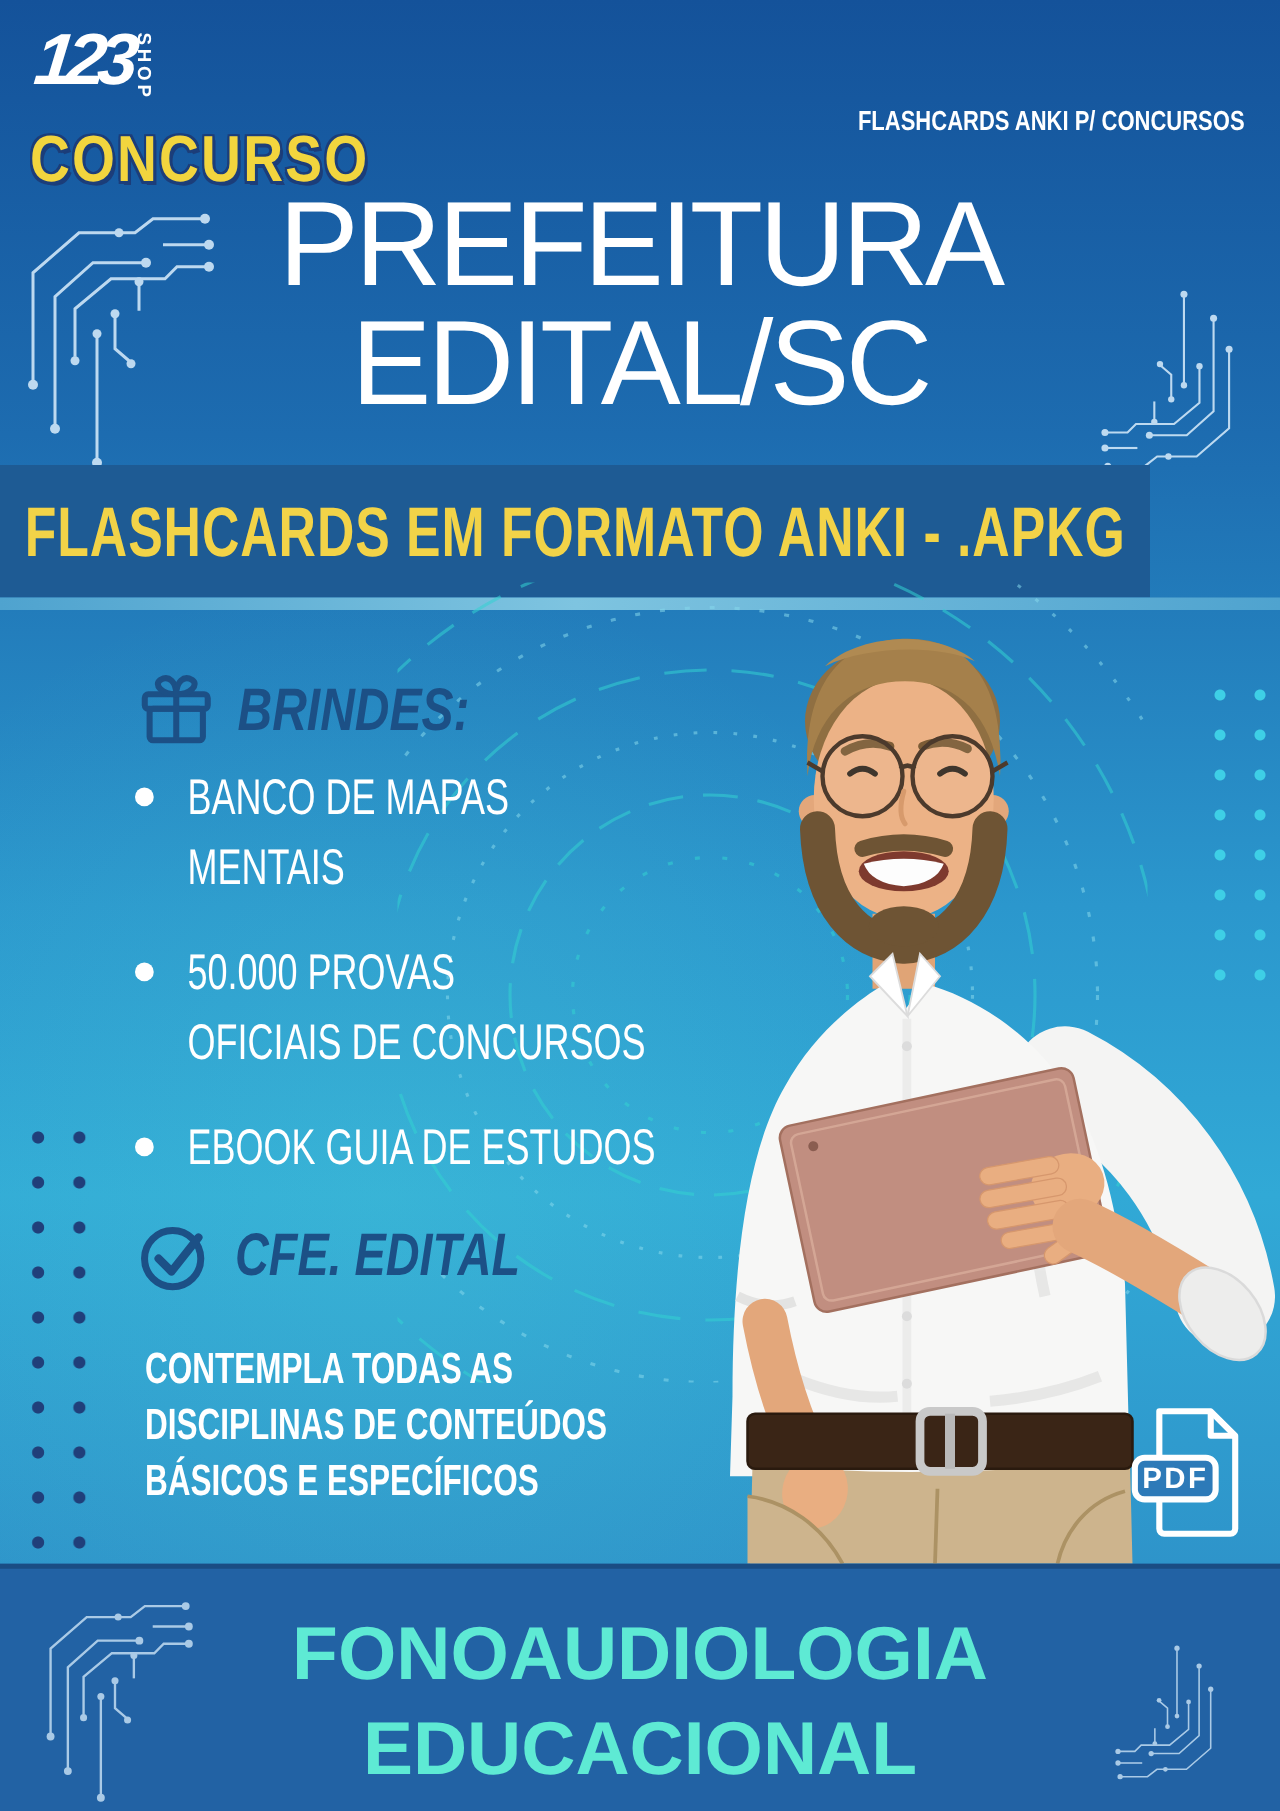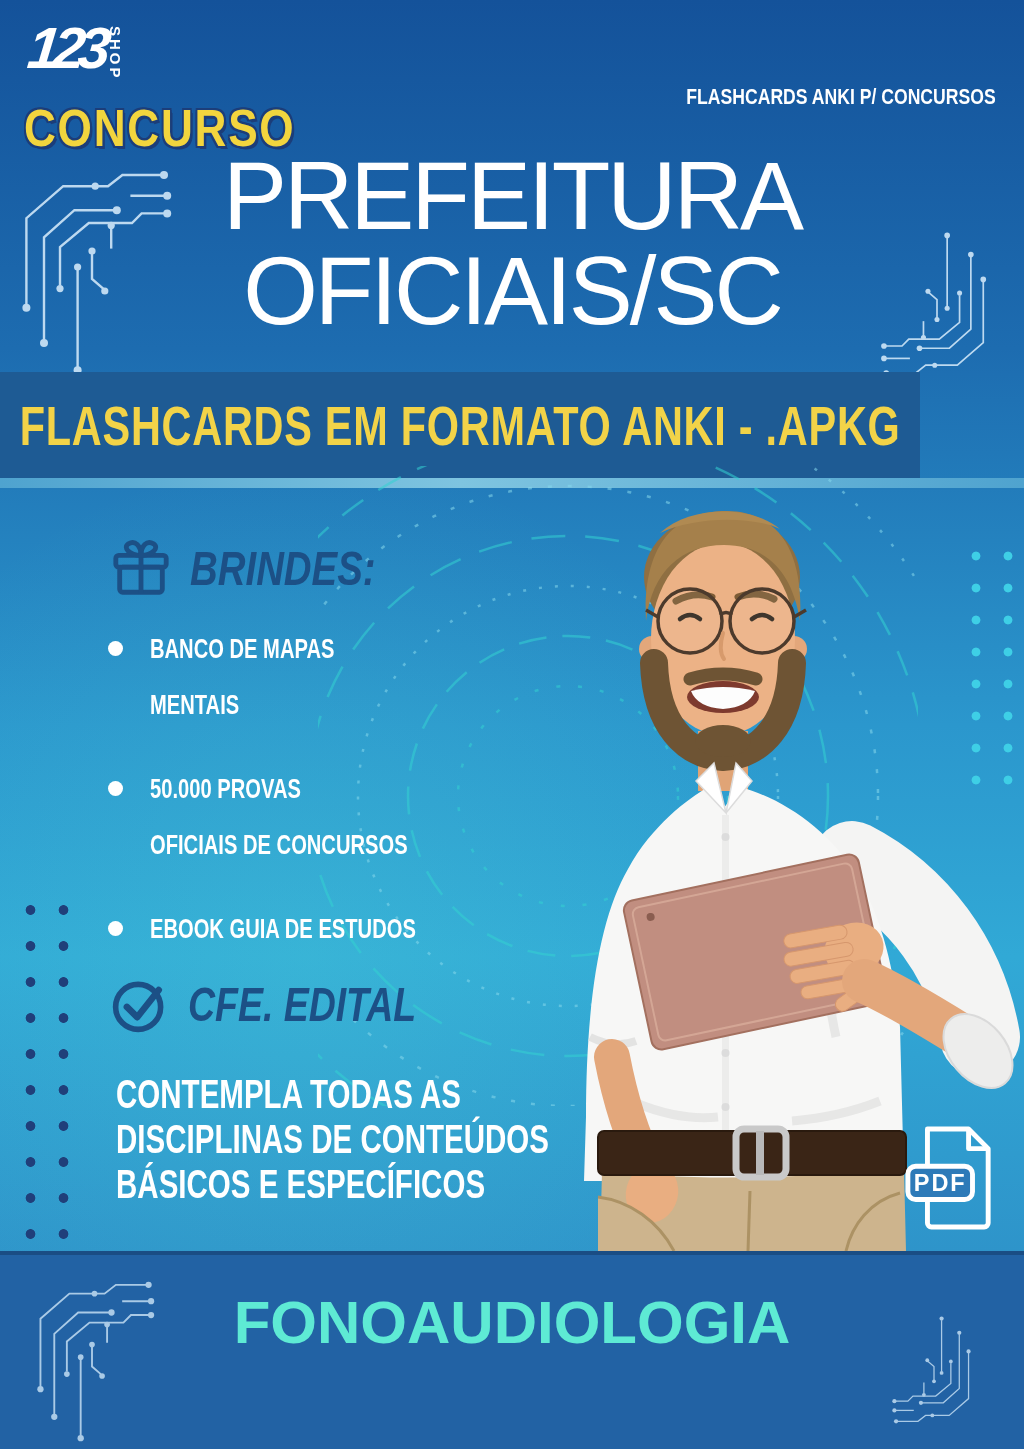--- a/index.html
+++ b/index.html
@@ -35,25 +35,25 @@
   .band-text{color:#f2d348;font-size:56px;font-weight:bold;letter-spacing:1px;}
   .band-strip{left:0;top:478px;width:1024px;height:10px;
     background:linear-gradient(90deg,#4fa3cf,#7ec4e0 45%,#4fa3cf);}
 
   
   .icon-blue{color:#1c5086;}
   .h-blue{color:#1c5086;font-size:48px;font-weight:bold;line-height:62px;}
   .h-row{display:flex;align-items:center;gap:18px;font-style:italic;}
   .gifts-heading{left:110px;top:538px;}
   .gift-list{left:108px;top:610px;width:500px;list-style:none;margin:0;padding:0;color:#fff;}
-  .gift-item{position:relative;padding-left:42px;margin-bottom:28px;font-size:28px;font-weight:bold;line-height:56px;margin-top:11px;}
+  .gift-item{position:relative;padding-left:42px;margin-bottom:28px;font-size:40px;font-weight:normal;line-height:56px;}
   .gift-item .dot{position:absolute;left:0;top:20px;width:15px;height:15px;border-radius:50%;background:#fff;}
   .gift-line{display:block;}
   .edital-heading{left:110px;top:974px;}
-  .edital-par{left:116px;top:1072px;color:#fff;font-size:41px;font-weight:bold;line-height:45px;}
+  .edital-par{left:116px;top:1072px;color:#fff;font-size:35px;font-weight:bold;line-height:45px;}
 
   
   .dots-left{left:14px;top:892px;width:66px;height:362px;
     background-image:radial-gradient(circle,#203f7a 4.5px,rgba(0,0,0,0) 5.2px);
     background-size:33px 36px;background-position:0 0;}
   .dots-right{left:960px;top:540px;width:64px;height:258px;
     background-image:radial-gradient(circle,#3ecfe6 4px,rgba(0,0,0,0) 4.8px);
     background-size:32px 32px;background-position:0 0;}
 
   
@@ -119,21 +119,21 @@
       </svg></div>
   <div class="abs circuit c-tr"><svg viewBox="0 0 200 280">
         <use href="#circuit"></use>
       </svg></div>
 
   <div class="abs kicker">
     <span class="cond">CONCURSO</span>
   </div>
   <div class="abs hero-title">
     <span class="gift-line">PREFEITURA</span>
-    <span class="gift-line">OFICIAIS/SC</span>
+    <span class="gift-line">EDITAL/SC</span>
   </div>
 
   <div class="abs band">
     <span class="band-text cond">FLASHCARDS EM FORMATO ANKI - .APKG</span>
   </div>
   <div class="abs band-strip"></div>
 
   <svg class="abs circles-decor" viewBox="0 0 600 640">
     <g fill="none" stroke-width="2.5" opacity=".55">
       <circle cx="250" cy="330" r="110" stroke="#34d2d2" stroke-dasharray="4 18"></circle>
@@ -283,20 +283,21 @@
     <g fill="none" stroke="#ffffff" stroke-width="5" stroke-linejoin="round">
       <path d="M26,8 H68 L88,28 V104 A4,4 0 0 1 84,108 H30 A4,4 0 0 1 26,104 Z"></path>
       <path d="M68,8 V28 H88"></path>
     </g>
     <rect x="6" y="46" width="66" height="34" rx="8" fill="#2d7ab8" stroke="#ffffff" stroke-width="5"></rect>
     <text x="39" y="71" text-anchor="middle" fill="#ffffff" font-size="24" font-weight="bold" letter-spacing="2" font-family="Liberation Sans, DejaVu Sans, sans-serif">PDF</text>
   </svg>
 
   <div class="abs footer">
     <span class="gift-line">FONOAUDIOLOGIA</span>
+    <span class="gift-line">EDUCACIONAL</span>
   </div>
   <div class="abs circuit c-bl"><svg viewBox="0 0 200 280">
         <use href="#circuit"></use>
       </svg></div>
   <div class="abs circuit c-br"><svg viewBox="0 0 200 280">
         <use href="#circuit"></use>
       </svg></div>
 
 </div>
 

